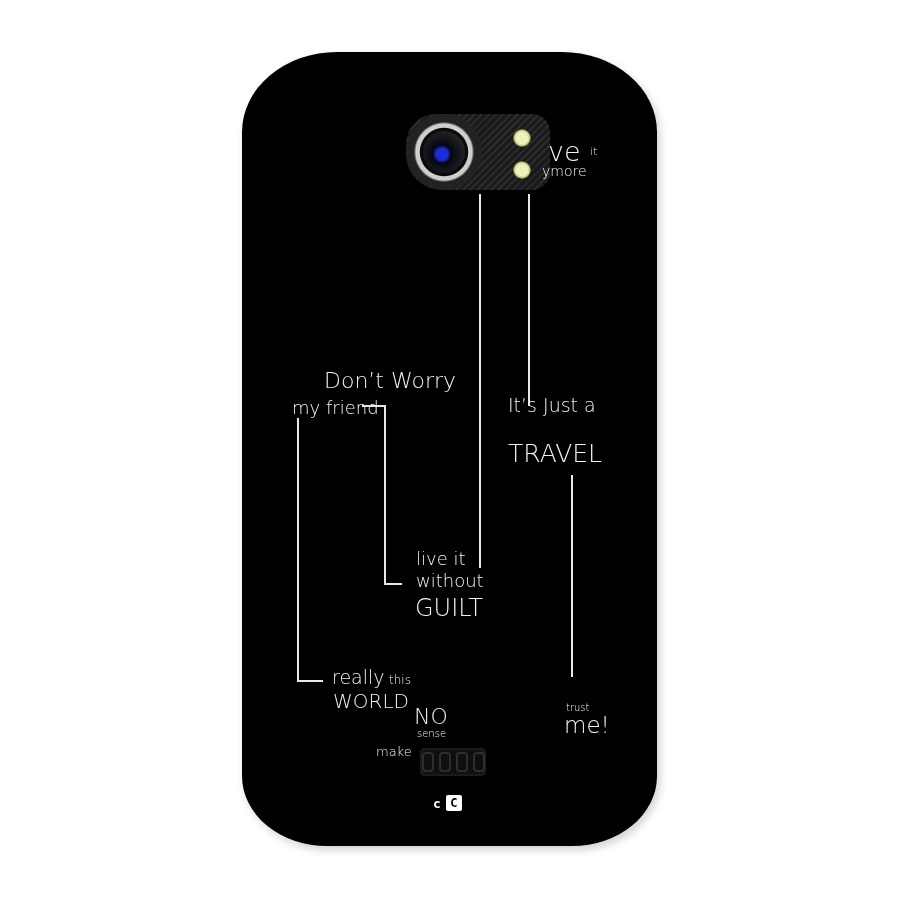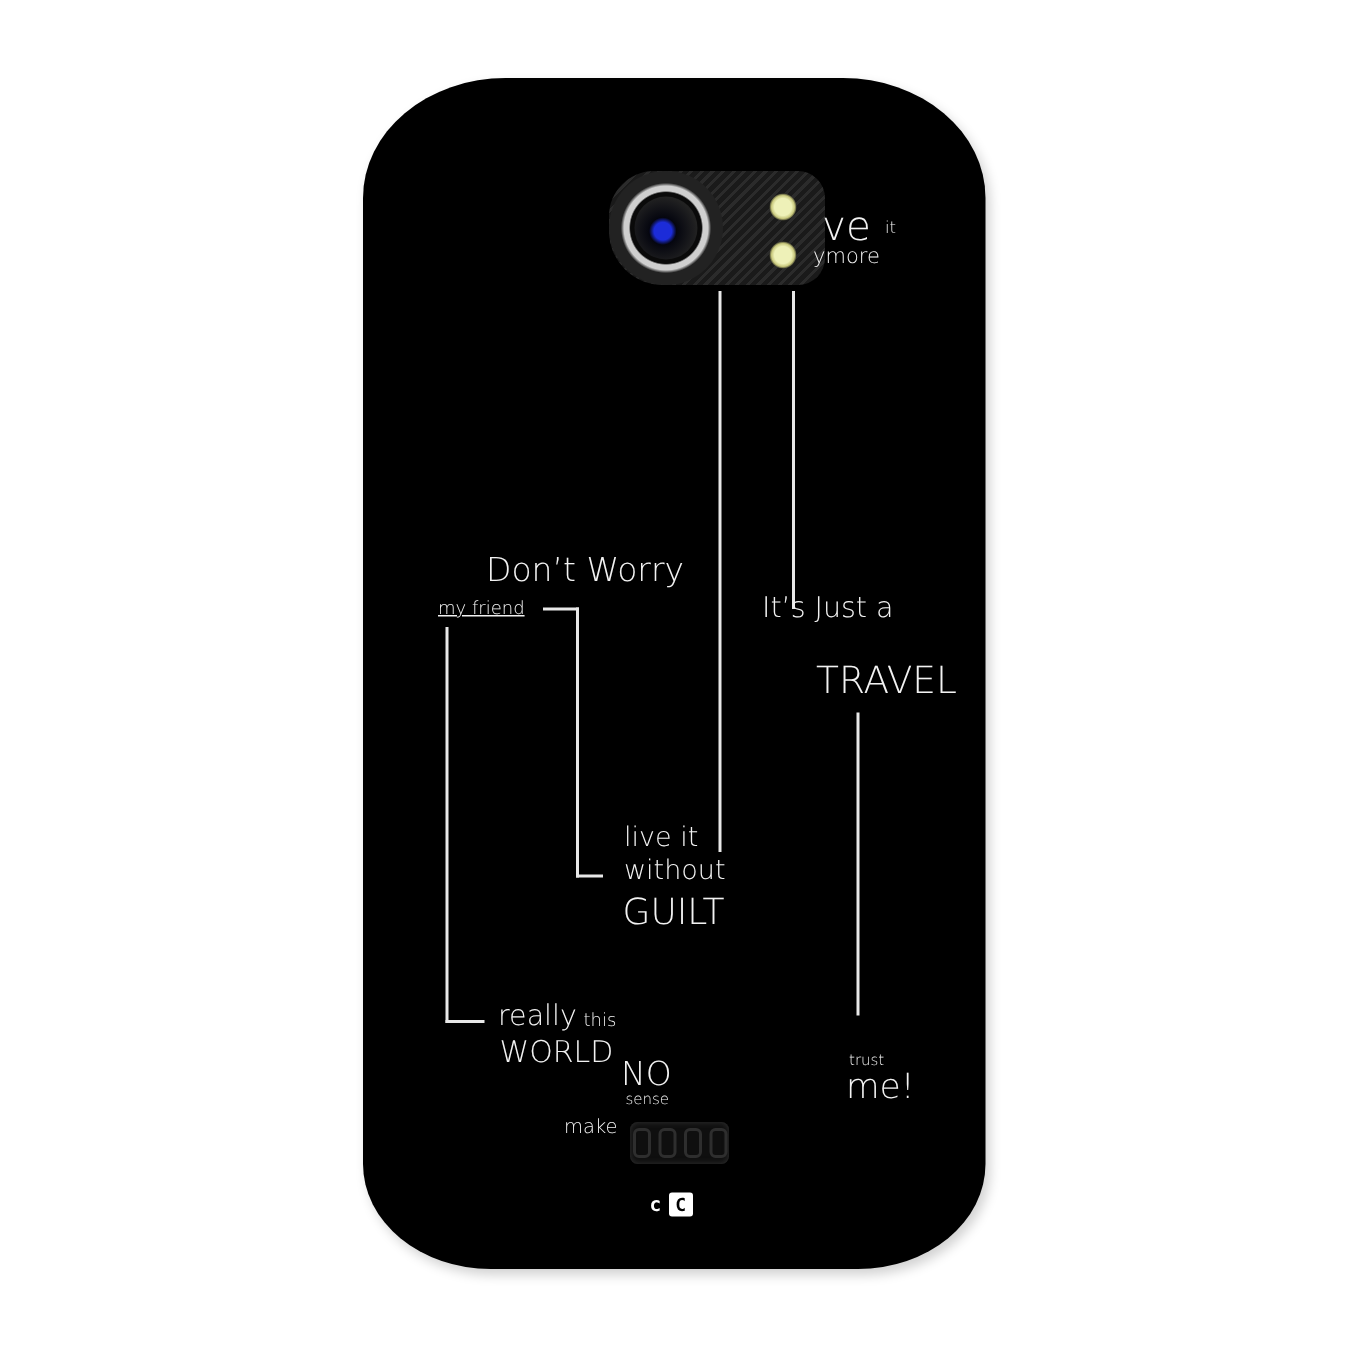--- a/index.html
+++ b/index.html
@@ -30,33 +30,33 @@
 
 <div class="t" style="left:548px;top:138px;font-size:27px;">ve</div>
 <div class="t" style="left:590px;top:146px;font-size:11px;">it</div>
 <div class="t" style="left:542px;top:164px;font-size:14px;">ymore</div>
 
 <div class="ln" style="left:479px;top:194px;width:2px;height:374px;"></div>
 <div class="ln" style="left:528px;top:194px;width:2px;height:212px;"></div>
 <div class="ln" style="left:571px;top:475px;width:2px;height:202px;"></div>
 
 <div class="t" style="left:292px;top:370px;font-size:22px;margin-left:32px;">Don’t Worry</div>
-<div class="t" style="left:292px;top:399px;font-size:12px;text-decoration:underline;">my friend</div>
+<div class="t" style="left:292px;top:399px;font-size:18px;">my friend</div>
 <div class="ln" style="left:362px;top:405px;width:24px;height:2px;"></div>
 <div class="ln" style="left:384px;top:405px;width:2px;height:180px;"></div>
 <div class="ln" style="left:384px;top:583px;width:18px;height:2px;"></div>
 <div class="ln" style="left:297px;top:418px;width:2px;height:264px;"></div>
 <div class="ln" style="left:297px;top:680px;width:26px;height:2px;"></div>
 
 <div class="t" style="left:416px;top:550px;font-size:18px;">live it</div>
 <div class="t" style="left:416px;top:572px;font-size:18px;text-align:right;">without</div>
 <div class="t" style="left:415px;top:596px;font-size:24px;">GUILT</div>
 
 <div class="t" style="left:508px;top:396px;font-size:19px;">It’s Just a</div>
-<div class="t" style="left:508px;top:441px;font-size:25px;margin-left:36px;">TRAVEL</div>
+<div class="t" style="left:508px;top:441px;font-size:25px;">TRAVEL</div>
 
 <div class="t" style="left:332px;top:668px;font-size:19px;">really</div>
 <div class="t" style="left:389px;top:674px;font-size:12px;">this</div>
 <div class="t" style="left:333px;top:691px;font-size:20px;">WORLD</div>
 <div class="t" style="left:376px;top:745px;font-size:13px;">make</div>
 <div class="t" style="left:414px;top:706px;font-size:22px;">NO</div>
 <div class="t" style="left:417px;top:729px;font-size:10px;">sense</div>
 
 <div class="t" style="left:566px;top:703px;font-size:10px;">trust</div>
 <div class="t" style="left:564px;top:714px;font-size:23px;">me!</div>

